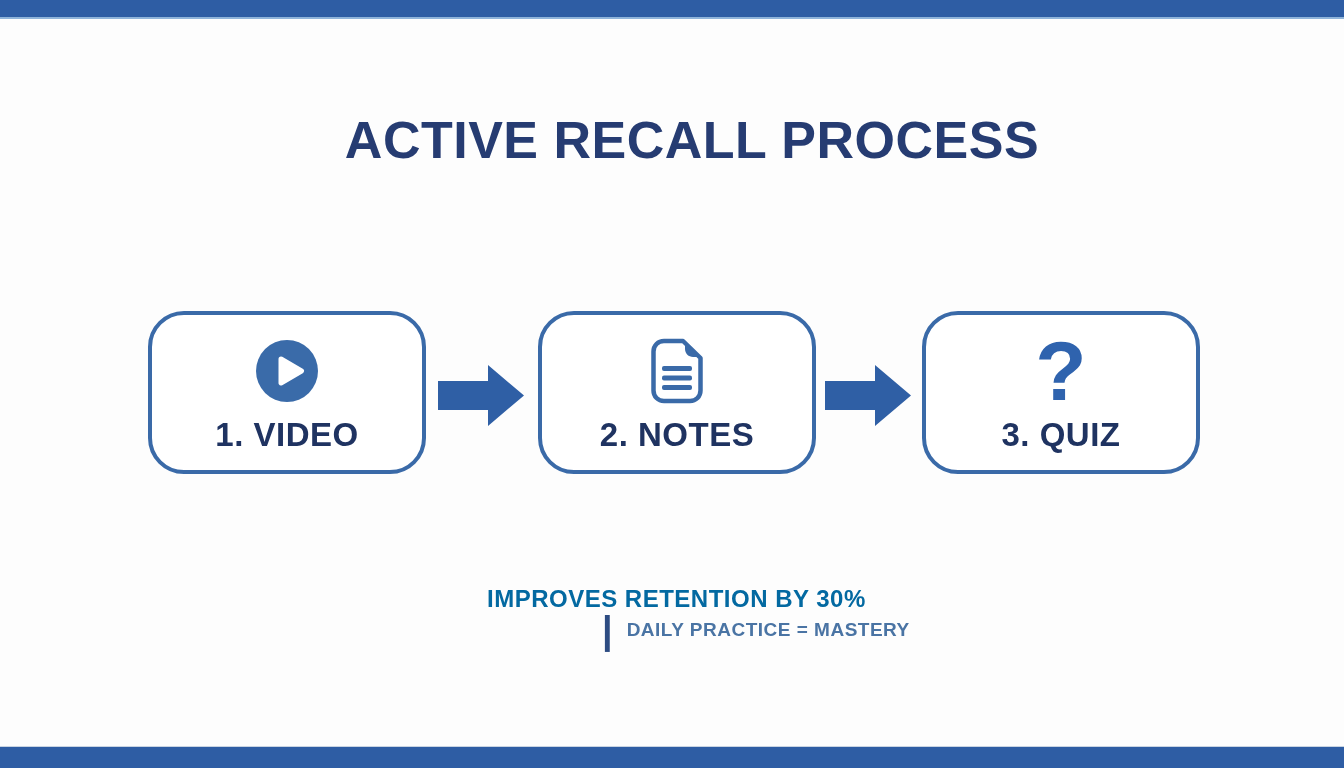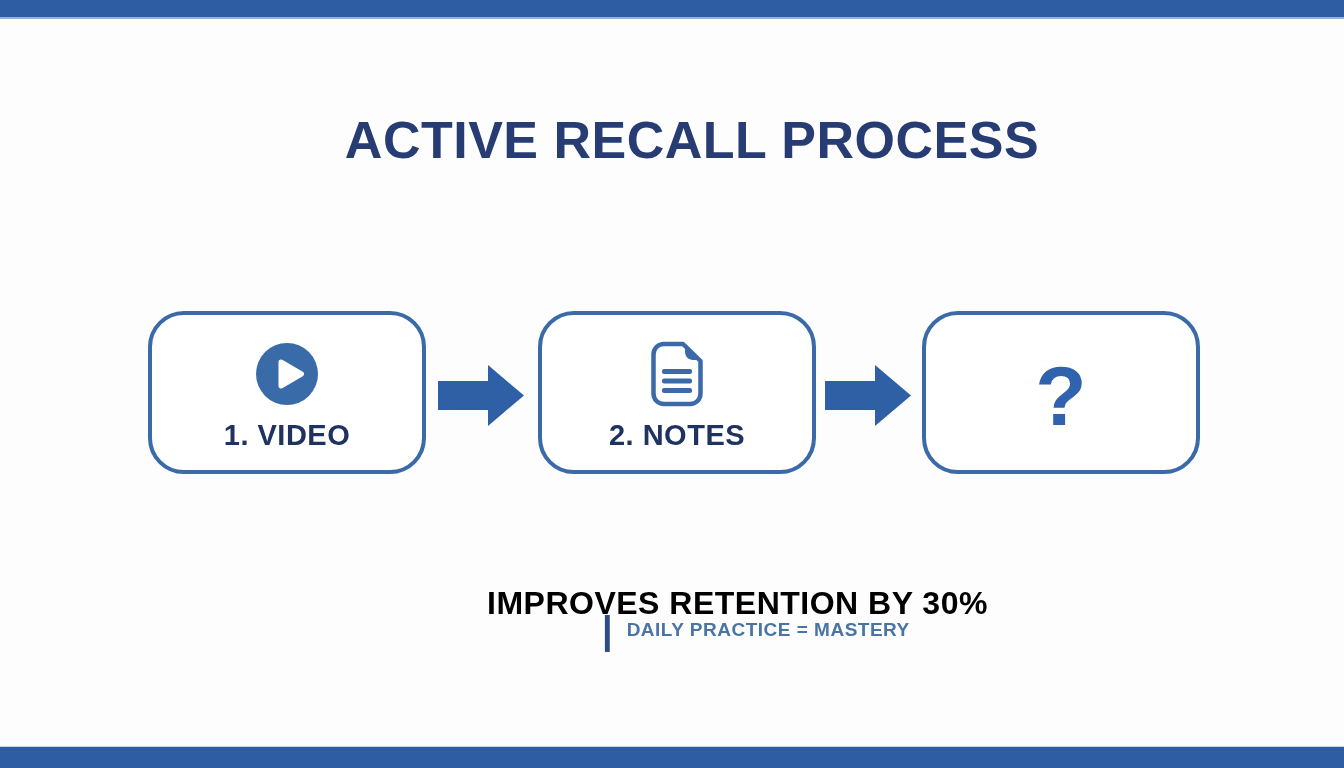--- a/index.html
+++ b/index.html
@@ -44,35 +44,35 @@
   .box-3 { left: 922px; }
   .icon-wrap {
     height: 68px;
     display: flex; align-items: center; justify-content: center;
   }
   .q-mark {
     font-size: 84px; line-height: 68px; font-weight: bold;
     color: #2f63ae;
   }
   .step-label {
-    font-size: 29px; font-weight: bold;
+    font-size: 33px; font-weight: bold;
     letter-spacing: 0.5px;
     color: #1f3361;
   }
   .arrow {
     position: absolute; top: 363px;
     width: 87px; height: 65px;
   }
   .arrow-1 { left: 438px; }
   .arrow-2 { left: 825px; }
   .footer-line1 {
     position: absolute; left: 487px; top: 585px;
-    font-size: 32px; font-weight: bold;
+    font-size: 24px; font-weight: bold;
     letter-spacing: 0.5px;
-    color: #000000;
+    color: #0369a1;
   }
   .footer-line2 {
     position: absolute; left: 602px; top: 611px;
     height: 38px;
     display: flex; align-items: center; gap: 14px;
   }
   .sep {
     font-size: 38px; line-height: 36px; font-weight: bold;
     color: #2d4c82;
   }
@@ -115,20 +115,21 @@
   </div>
   <div class="step-label">2. NOTES</div>
 </div>
 
 <svg class="arrow arrow-2" viewBox="0 0 87 65">
   <polygon points="0,18 50,18 50,2 86,32.5 50,63 50,47 0,47" fill="#2f5fa5"></polygon>
 </svg>
 
 <div class="step-box box-3">
   <div class="icon-wrap q-mark">?</div>
+  <div class="step-label">3. QUIZ</div>
 </div>
 
 <div class="footer-line1">IMPROVES RETENTION BY 30%</div>
 
 <div class="footer-line2">
   <span class="sep">|</span>
   <span class="line2-text">DAILY PRACTICE = MASTERY</span>
 </div>
 
 <div class="bottom-bar"></div>

